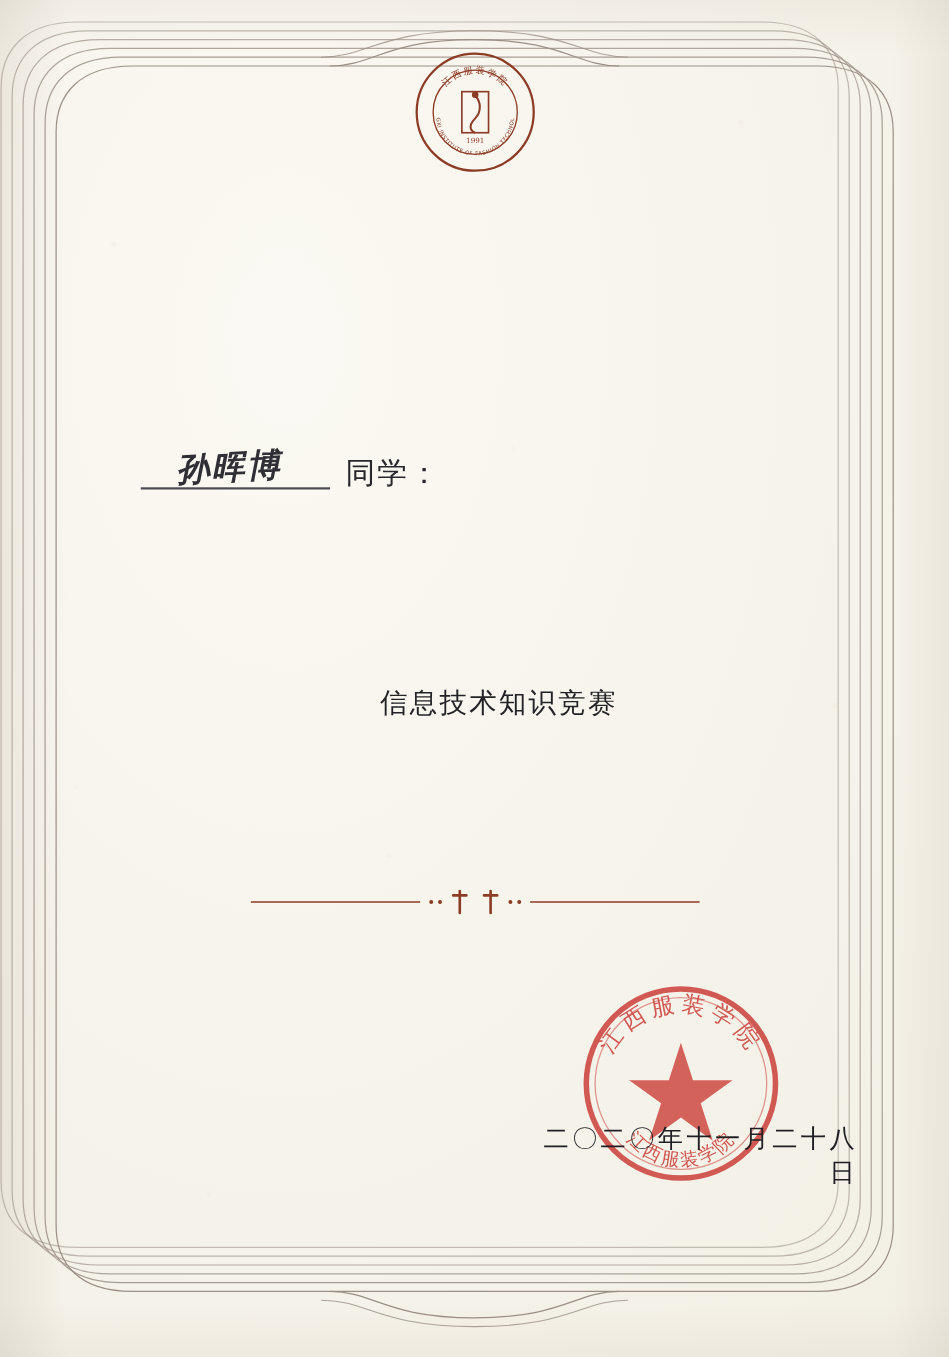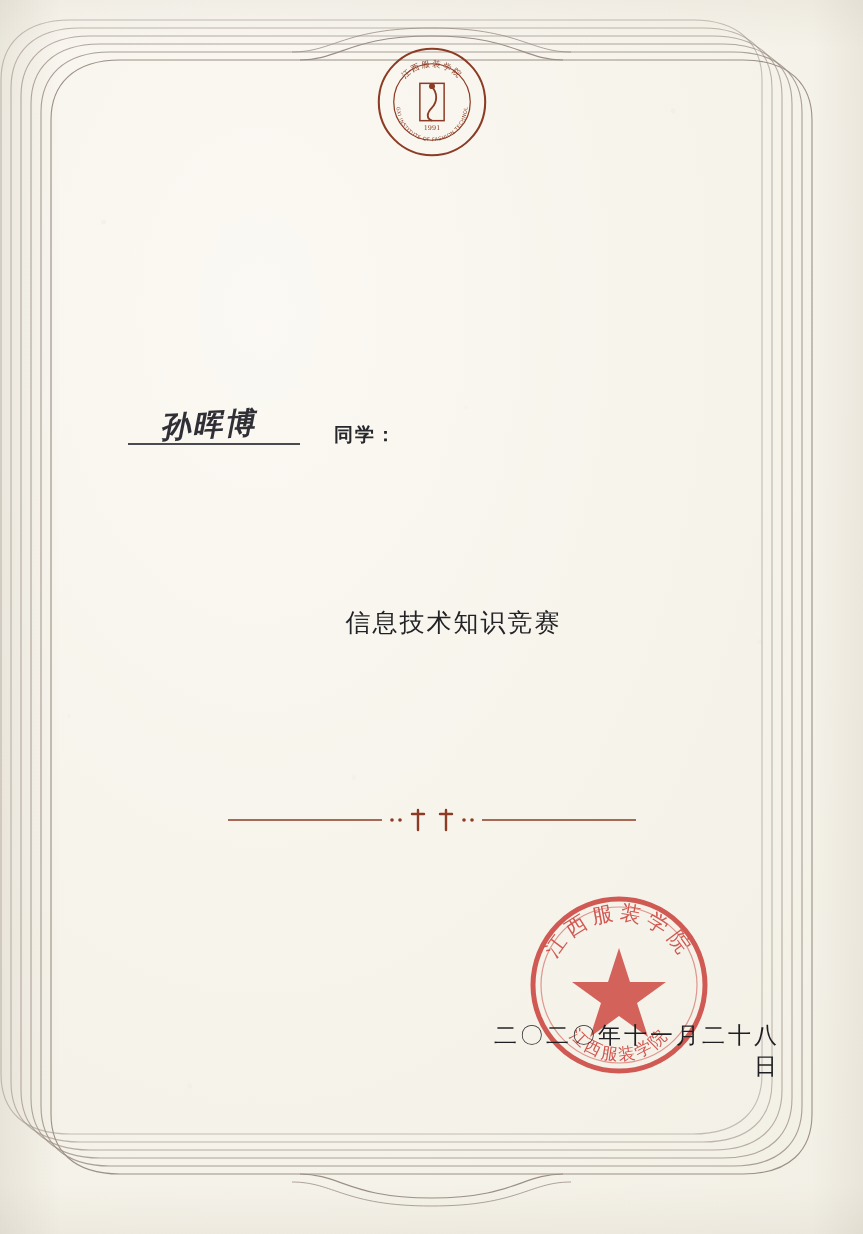--- a/index.html
+++ b/index.html
@@ -116,40 +116,39 @@
   .name-underline {
     position: absolute;
     top: 443px;
     left: 128px;
     width: 172px;
     height: 2px;
     background: #4a4a50;
   }
   .recipient-suffix {
     font-family: "DejaVu Sans", "Liberation Sans", sans-serif;
-    font-size: 19px;
+    font-size: 27px;
     color: #27272c;
     letter-spacing: 2px;
     padding-bottom: 4px;
-    margin-left: 32px;
-    font-weight: bold;
+    margin-left: 12px;
   }
 
   .body-line {
     position: absolute;
     left: 0;
     right: 0;
     text-align: center;
     font-family: "DejaVu Sans", "Liberation Sans", sans-serif;
     font-size: 25px;
     color: #232327;
     letter-spacing: 2px;
   }
   .body-line-1 { top: 550px; }
-  .body-line-2 { top: 606px; padding-left: 44px; }
+  .body-line-2 { top: 622px; padding-left: 44px; }
 
   .award {
     position: absolute;
     top: 678px;
     left: 0;
     right: 0;
     text-align: center;
     color: #8c3b24;
     font-family: "DejaVu Serif", "Liberation Serif", serif;
     font-weight: 700;

